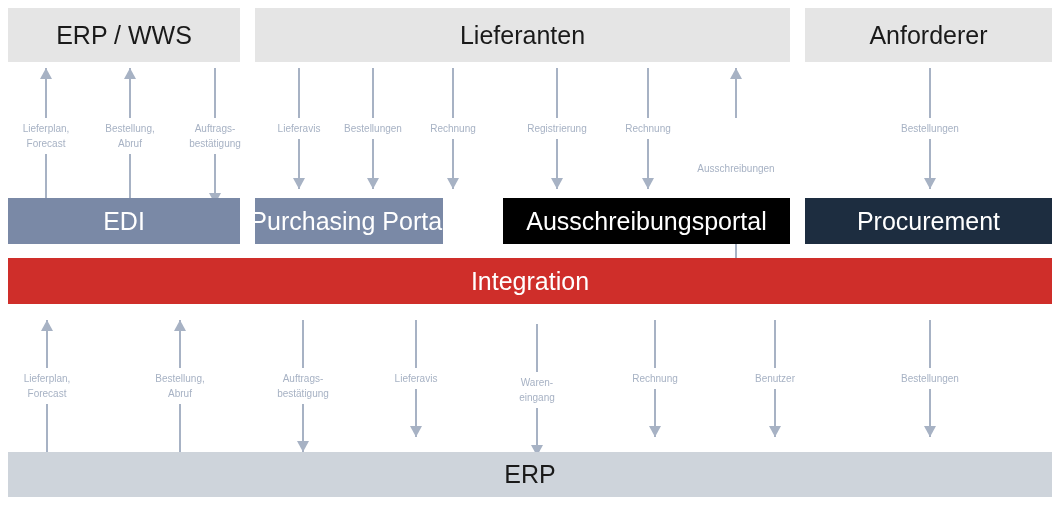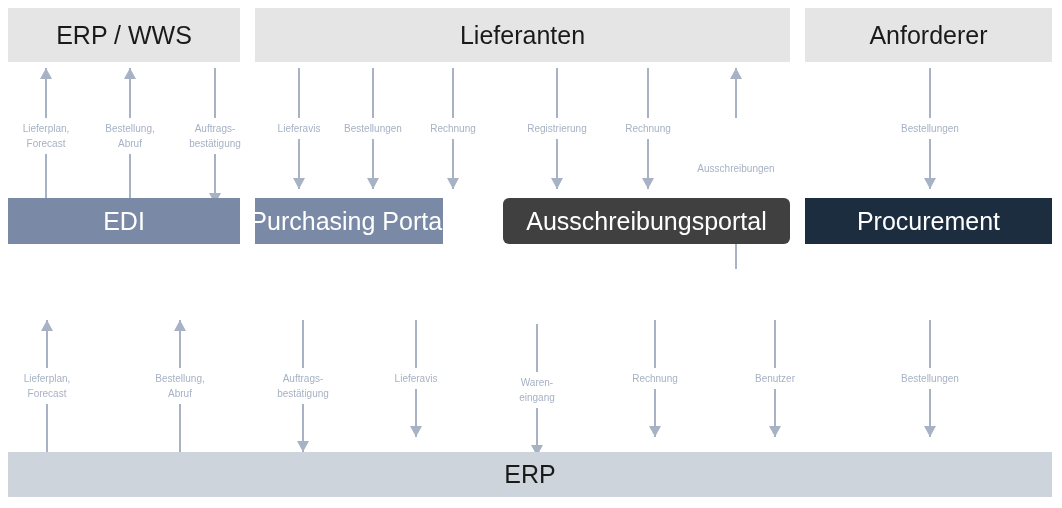--- a/index.html
+++ b/index.html
@@ -190,28 +190,31 @@
       </div>
     </div>
 
   <div id="systems-layer">
       <div class="box system-box sys-slate" style="left: 8px; width: 232px; background: rgb(122, 137, 166);">
         <span>EDI</span>
       </div>
       <div class="box system-box sys-slate" style="left: 255px; width: 188px; background: rgb(122, 137, 166);">
         <span>Purchasing Portal</span>
       </div>
-      <div class="box system-box sys-slate" style="left: 503px; width: 287px; background: #404040; border-radius: 6px;">
+      <div class="box system-box sys-slate" style="left: 503px; width: 287px; background: #000000;">
         <span>Ausschreibungsportal</span>
       </div>
       <div class="box system-box sys-navy" style="left: 805px; width: 247px; background: rgb(29, 45, 64);">
         <span>Procurement</span>
       </div>
     </div>
 
+  <div class="integration-bar">
+    <span>Integration</span>
+  </div>
 
   <div id="bottom-flows-layer">
       <div class="flow" style="left: -13px; top: 320px; width: 120px;">
         <div class="seg" style="height: 48px;">
           <i class="head head-up"></i>
         </div>
         <div class="label">Lieferplan,
 Forecast</div>
         <div class="seg" style="height: 48px;"></div>
       </div>

